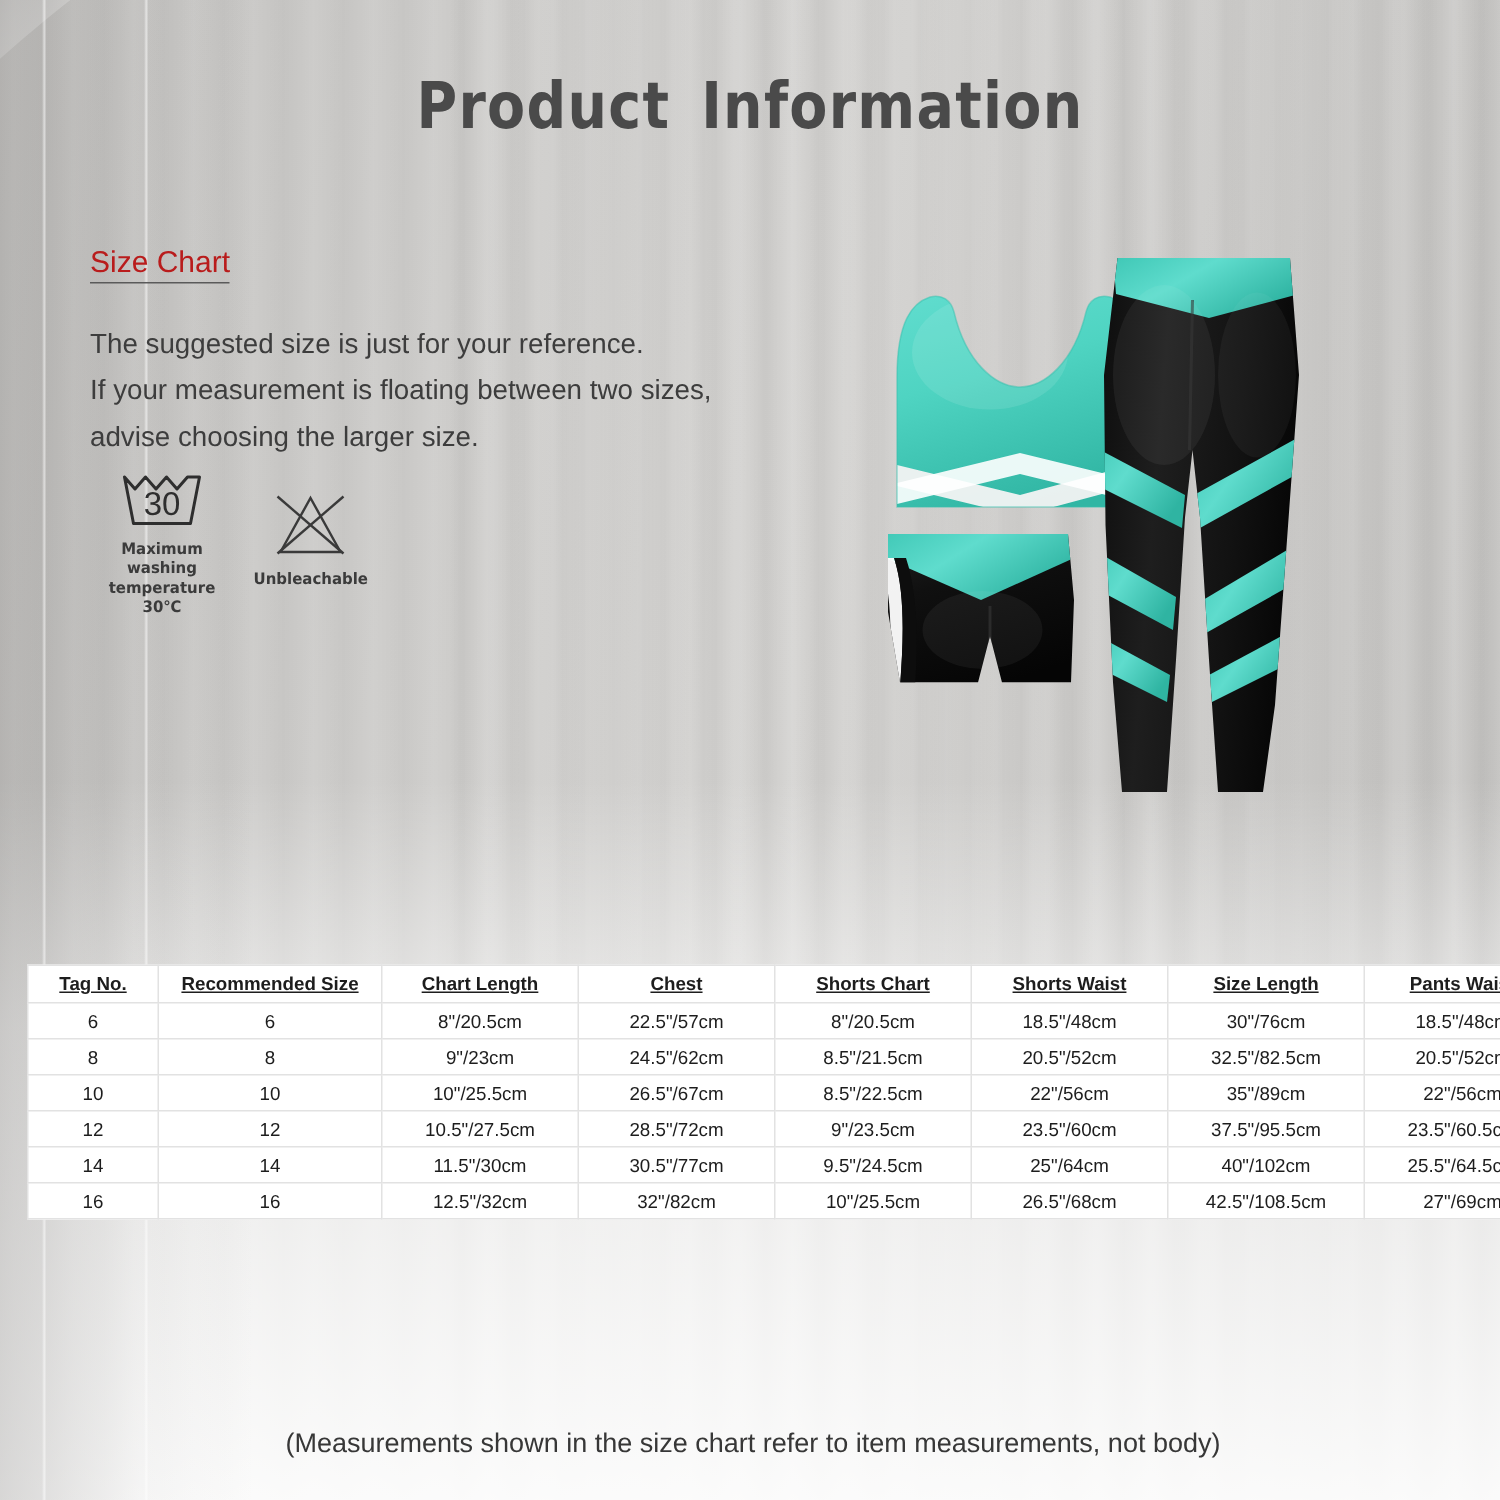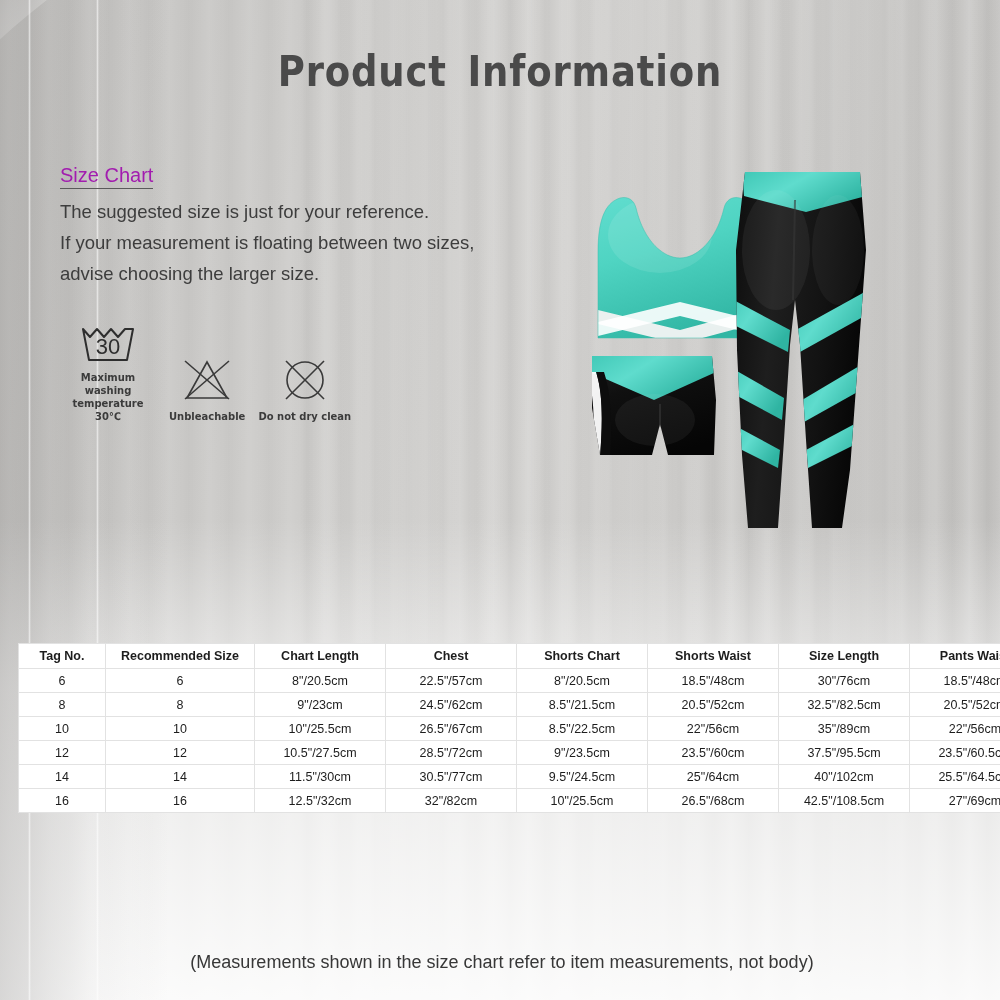--- a/index.html
+++ b/index.html
@@ -110,41 +110,41 @@
 
   
   .size-block {
     position: absolute;
     left: 60px;
     top: 164px;
     color: #3d3d3d;
   }
   .size-heading {
     font-size: 20px;
-    color: #a21caf;
+    color: #b91c1c;
     border-bottom: 1.5px solid #5a5a5a;
     display: inline-block;
     padding-bottom: 1px;
     line-height: 1.15;
   }
   .size-line {
     font-size: 18.5px;
     line-height: 31px;
     color: #3d3d3d;
     white-space: nowrap;
   }
-  .size-lines { margin-top: 7px; }
+  .size-lines { margin-top: 24px; }
 
   
   .care-row {
     position: absolute;
     left: 58px;
-    top: 317px;
+    top: 306px;
     display: flex;
-    align-items: flex-end;
+    align-items: center;
   }
   .care-item {
     display: flex;
     flex-direction: column;
     align-items: center;
     width: 98px;
     margin-right: 0px;
   }
   .care-item.wide { width: 100px; }
   .care-glyph {
@@ -191,20 +191,21 @@
     color: #1d1d1d;
     height: 23px;
     padding: 0 2px;
     background: #ffffff;
     font-family: "Liberation Sans", sans-serif;
   }
   .size-table th {
     font-weight: 700;
     font-size: 12.5px;
     height: 24px;
+    text-decoration: underline;
   }
 
   
   .footer-note {
     position: absolute;
     left: 2px;
     top: 952px;
     width: 1000px;
     text-align: center;
     font-size: 18px;
@@ -255,30 +256,20 @@
     <div class="care-glyph">
       <svg width="56" height="46" viewBox="0 0 56 46">
         <path d="M28 5 L48 41 L8 41 Z" fill="none" stroke="#3a3a3a" stroke-width="1.6"></path>
         <line x1="6" y1="4" x2="50" y2="42" stroke="#3a3a3a" stroke-width="1.6"></line>
         <line x1="50" y1="4" x2="6" y2="42" stroke="#3a3a3a" stroke-width="1.6"></line>
       </svg>
     </div>
     <div class="care-label">Unbleachable</div>
   </div>
 
-  <div class="care-item">
-    <div class="care-glyph">
-      <svg width="56" height="46" viewBox="0 0 56 46">
-        <circle cx="28" cy="23" r="18" fill="none" stroke="#3a3a3a" stroke-width="1.6"></circle>
-        <line x1="9" y1="4" x2="47" y2="42" stroke="#3a3a3a" stroke-width="1.6"></line>
-        <line x1="47" y1="4" x2="9" y2="42" stroke="#3a3a3a" stroke-width="1.6"></line>
-      </svg>
-    </div>
-    <div class="care-label">Do not dry clean</div>
-  </div>
 
 
 </div>
 
 <svg class="garments" viewBox="0 0 1000 640">
   <defs>
     <linearGradient id="gTurq" x1="0" y1="0" x2="0.35" y2="1">
       <stop offset="0%" stop-color="#63ded0"></stop>
       <stop offset="45%" stop-color="#4fd4c2"></stop>
       <stop offset="100%" stop-color="#31b6a4"></stop>

